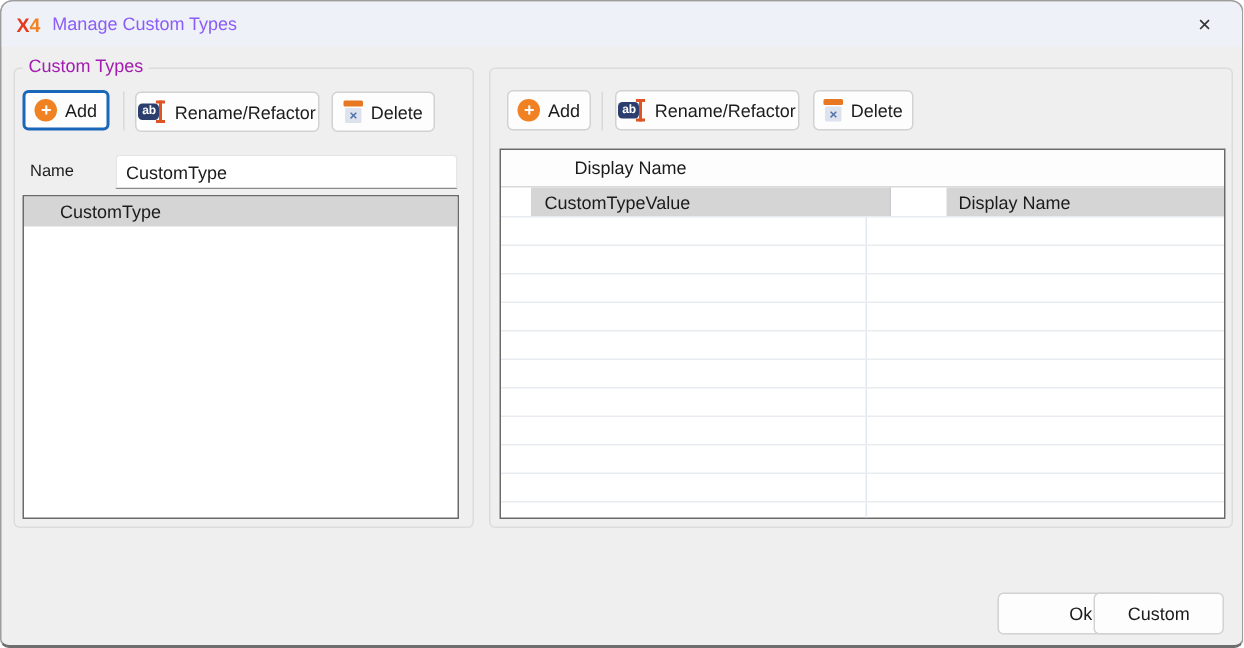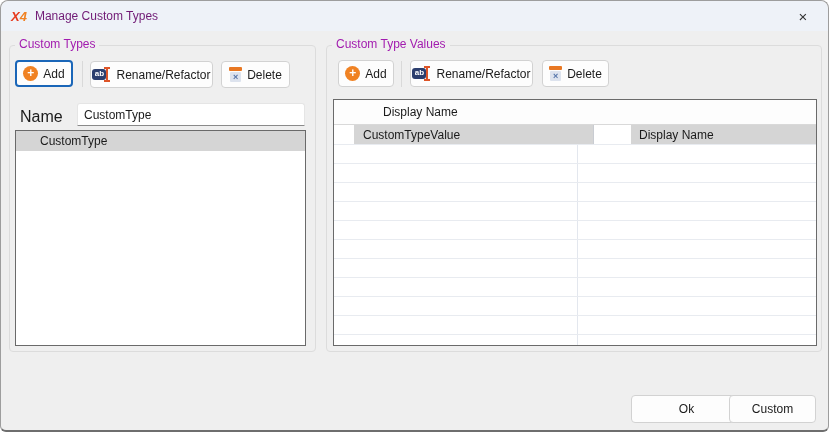--- a/index.html
+++ b/index.html
@@ -10,24 +10,24 @@
     border:1px solid #9d9d9d; border-bottom:2px solid #6e6e6e;
     border-radius:8px 8px 6px 6px;
     color:#1b1b1b; font-size:12px;
   }
   
   .titlebar {
     position:absolute; left:0; top:0; right:0; height:30px;
     background:#eef2f8; border-radius:8px 8px 0 0;
     display:flex; align-items:center;
   }
-  .logo { margin-left:10px; font-weight:bold; font-size:13px; letter-spacing:0px; font-style:italic; }
+  .logo { margin-left:10px; font-weight:bold; font-size:13px; letter-spacing:0px; }
   .logo .lx { color:#e63a1e; }
   .logo .l4 { color:#f08223; }
-  .title-text { margin-left:8px; font-size:12px; color:#701a75; }
+  .title-text { margin-left:8px; font-size:12px; color:#8b5cf6; }
   .close-btn {
     position:absolute; right:4px; top:0; width:42px; height:30px;
     display:flex; align-items:center; justify-content:center;
     font-size:15px; color:#333; cursor:default;
   }
   
   .group {
     position:absolute; border:1px solid #dcdcdc; border-radius:4px; background:#efefef;
   }
   .group-label {
@@ -62,21 +62,21 @@
   .rename-icon .caret-bot { position:absolute; left:12px; bottom:0; width:6px; height:2px; background:#dd5427; }
   .delete-icon { position:relative; width:13px; height:15px; }
   .delete-icon .lid  { position:absolute; left:0; top:0; width:13px; height:4px; background:#e87722; border-radius:1px; }
   .delete-icon .body {
     position:absolute; left:1px; top:5px; width:11px; height:10px;
     background:#dde3ee; border-radius:1px;
     display:flex; align-items:center; justify-content:center;
     color:#5272a8; font-size:9px; font-weight:bold; line-height:9px;
   }
   
-  .name-label { position:absolute; left:10px; top:62px; font-size:16px; }
+  .name-label { position:absolute; left:10px; top:62px; font-size:11px; }
   .name-input {
     position:absolute; left:67px; top:57px; width:228px; height:23px;
     background:#ffffff; border:1px solid #e5e5e5; border-bottom:1px solid #8a8a8a;
     border-radius:3px 3px 0 0; font-family:"Liberation Sans", sans-serif;
     font-size:12px; color:#1b1b1b; padding:0 6px; outline:none;
   }
   
   .listbox {
     position:absolute; left:5px; top:84px; width:291px; height:216px;
     background:#ffffff; border:1px solid #6a6a6a; overflow:hidden;
@@ -98,21 +98,21 @@
   .grid-row.data .cell { background:#d5d5d5; }
   .grid-row.data .cell.value { border-right:1px solid #c9ccd2; }
   .grid-row.empty { height:19px; border-bottom:1px solid #e8ebf0; }
   
   .footer-btn {
     position:absolute; height:28px; background:#fdfdfd;
     border:1px solid #d2d2d2; border-radius:4px;
     display:flex; align-items:center; justify-content:center;
     font-size:12px; color:#1b1b1b; cursor:default;
   }
-  .ok-btn { left:630px; top:394px; width:111px; }
+  .ok-btn { left:664px; top:394px; width:111px; }
   .cancel-btn { left:728px; top:394px; width:87px; }
 </style>
 </head>
 <body>
 
 <div class="dialog">
 
   <div class="titlebar">
     <span class="logo"><span class="lx">X</span><span class="l4">4</span></span>
     <span class="title-text">Manage Custom Types</span>
@@ -152,21 +152,20 @@
     <input class="name-input" type="text" value="CustomType" style="">
 
     <div class="listbox">
       <div class="list-item selected">
         <span>CustomType</span>
       </div>
     </div>
   </div>
 
   <div class="group group-values">
-    <span class="group-label">Custom Type Values</span>
 
     <div class="btn" style="left:11px; top:14px; width:56px;">
       <span class="add-icon">
           <span>+</span>
         </span>
       <span>Add</span>
     </div>
     <div class="tb-sep" style="left:74px; top:15px;"></div>
     <div class="btn" style="left:83px; top:14px; width:123px;">
       <span class="rename-icon">

